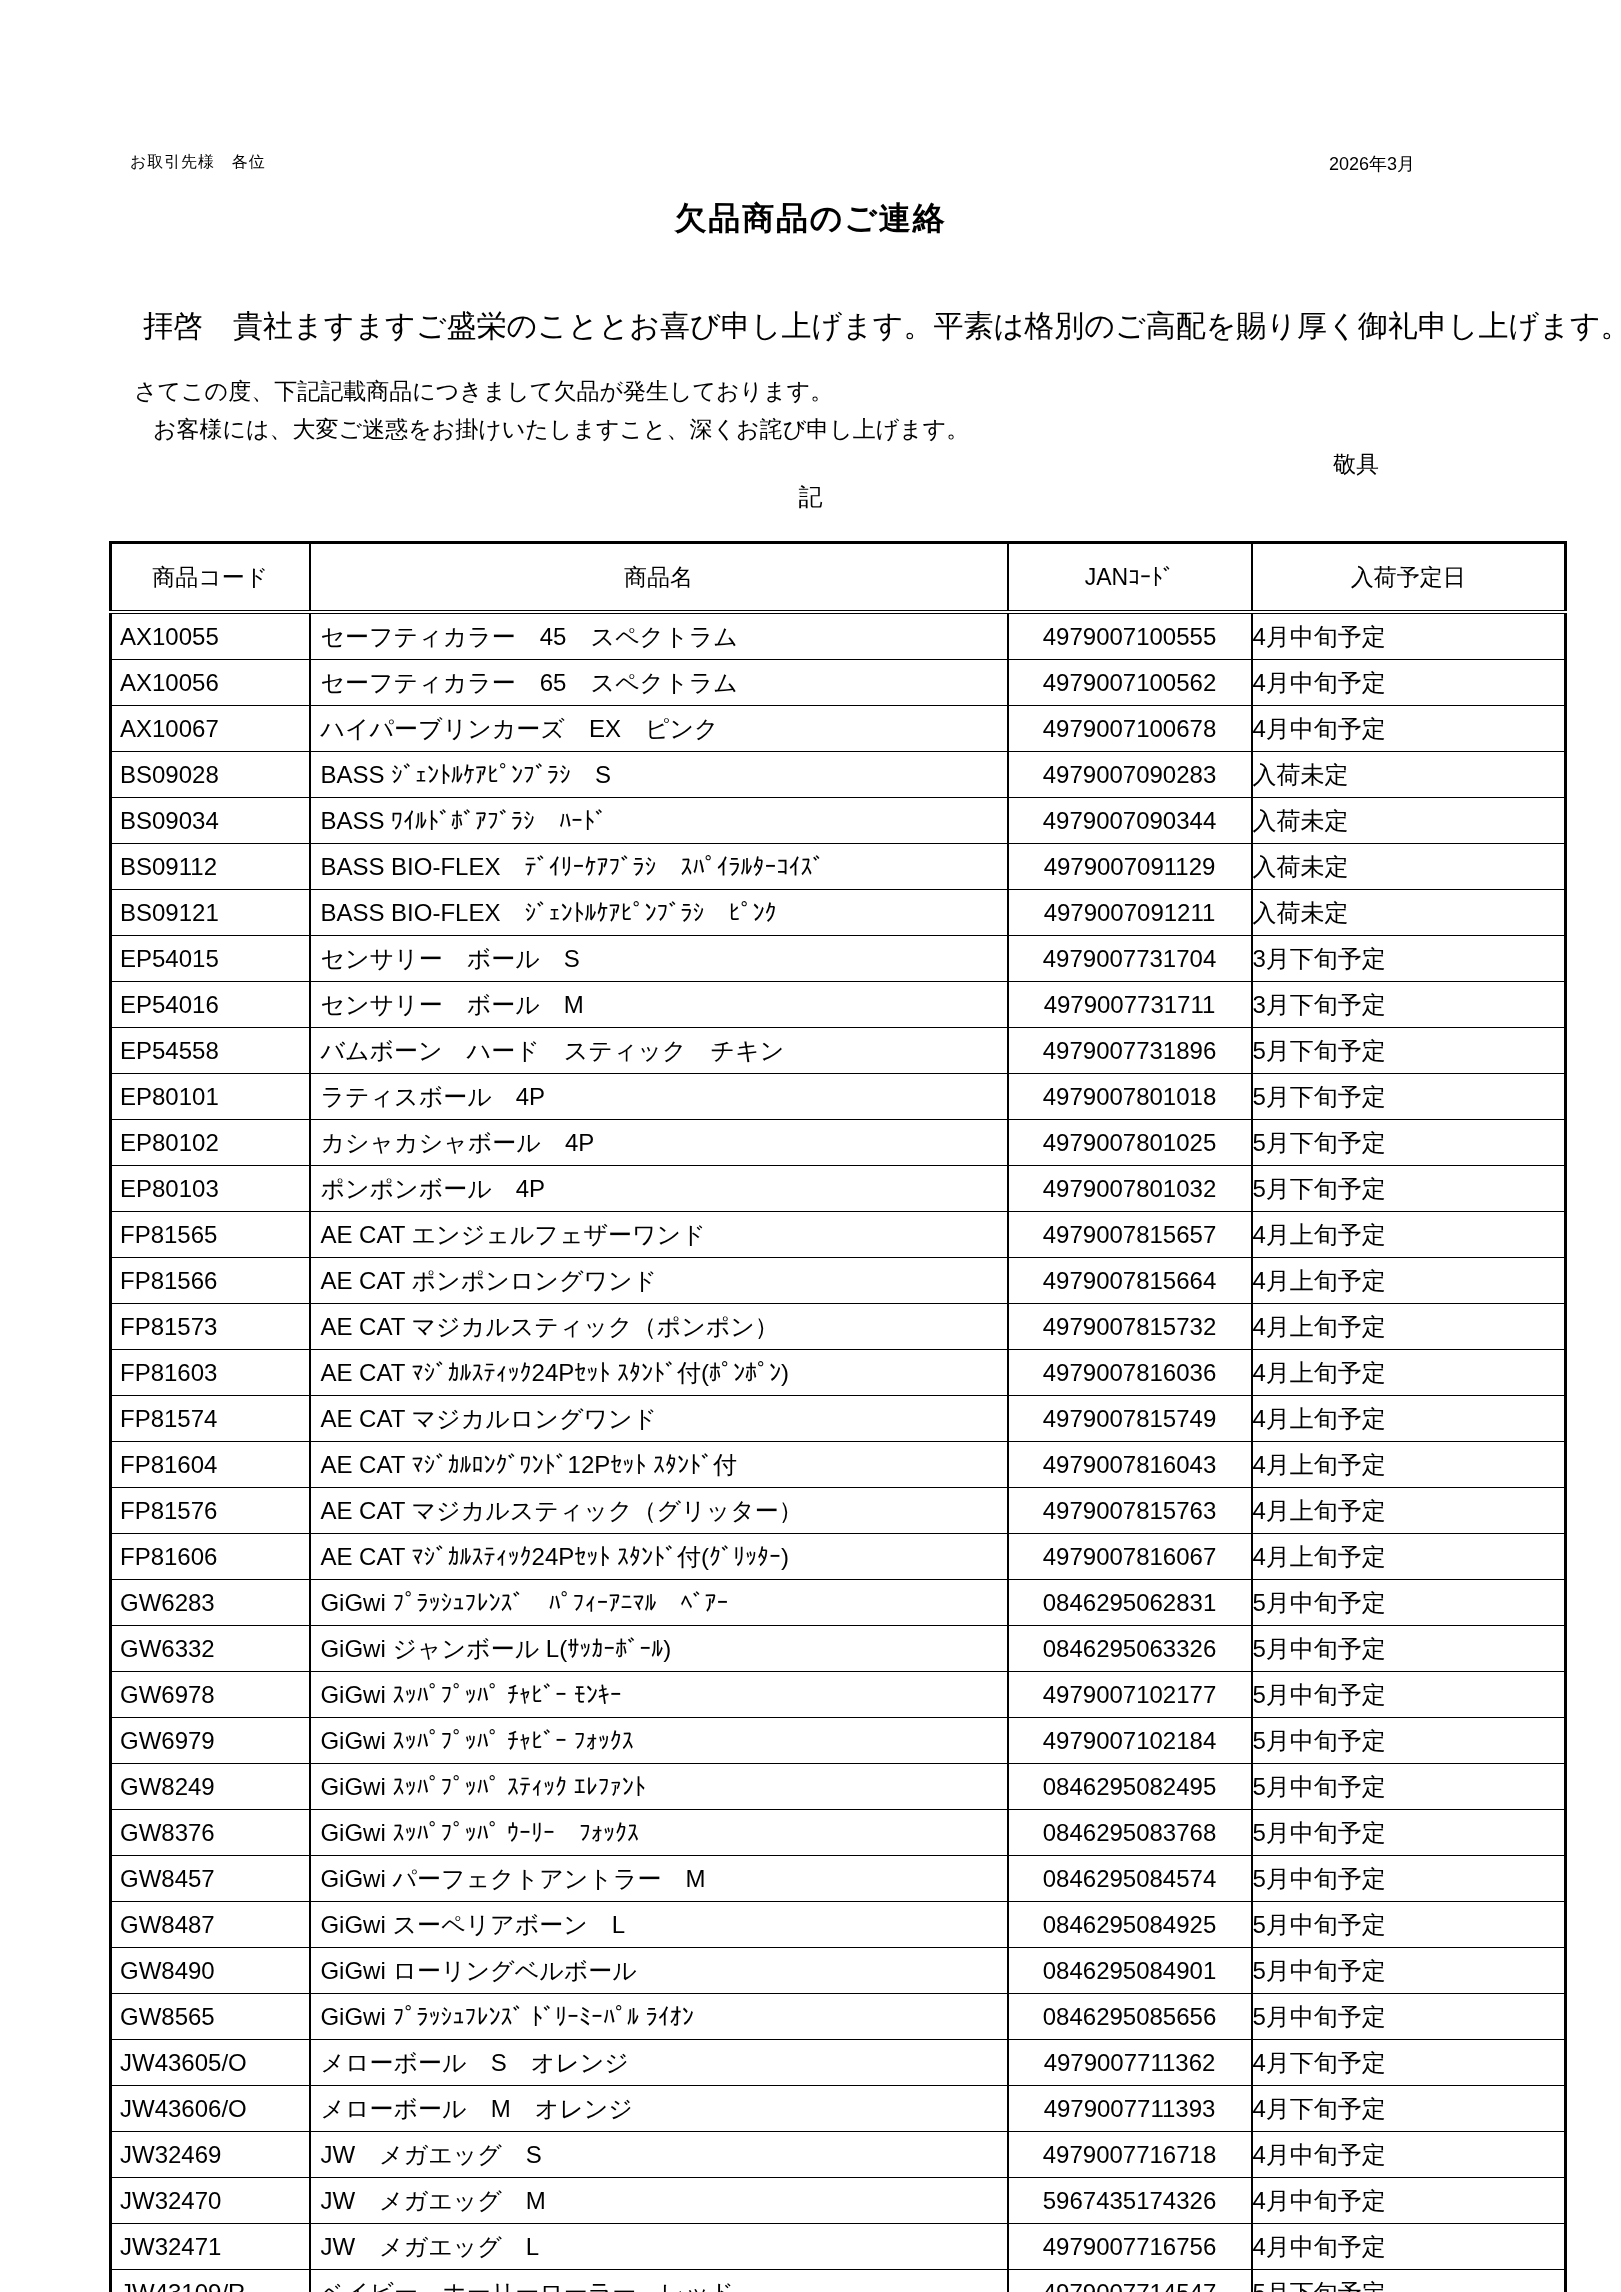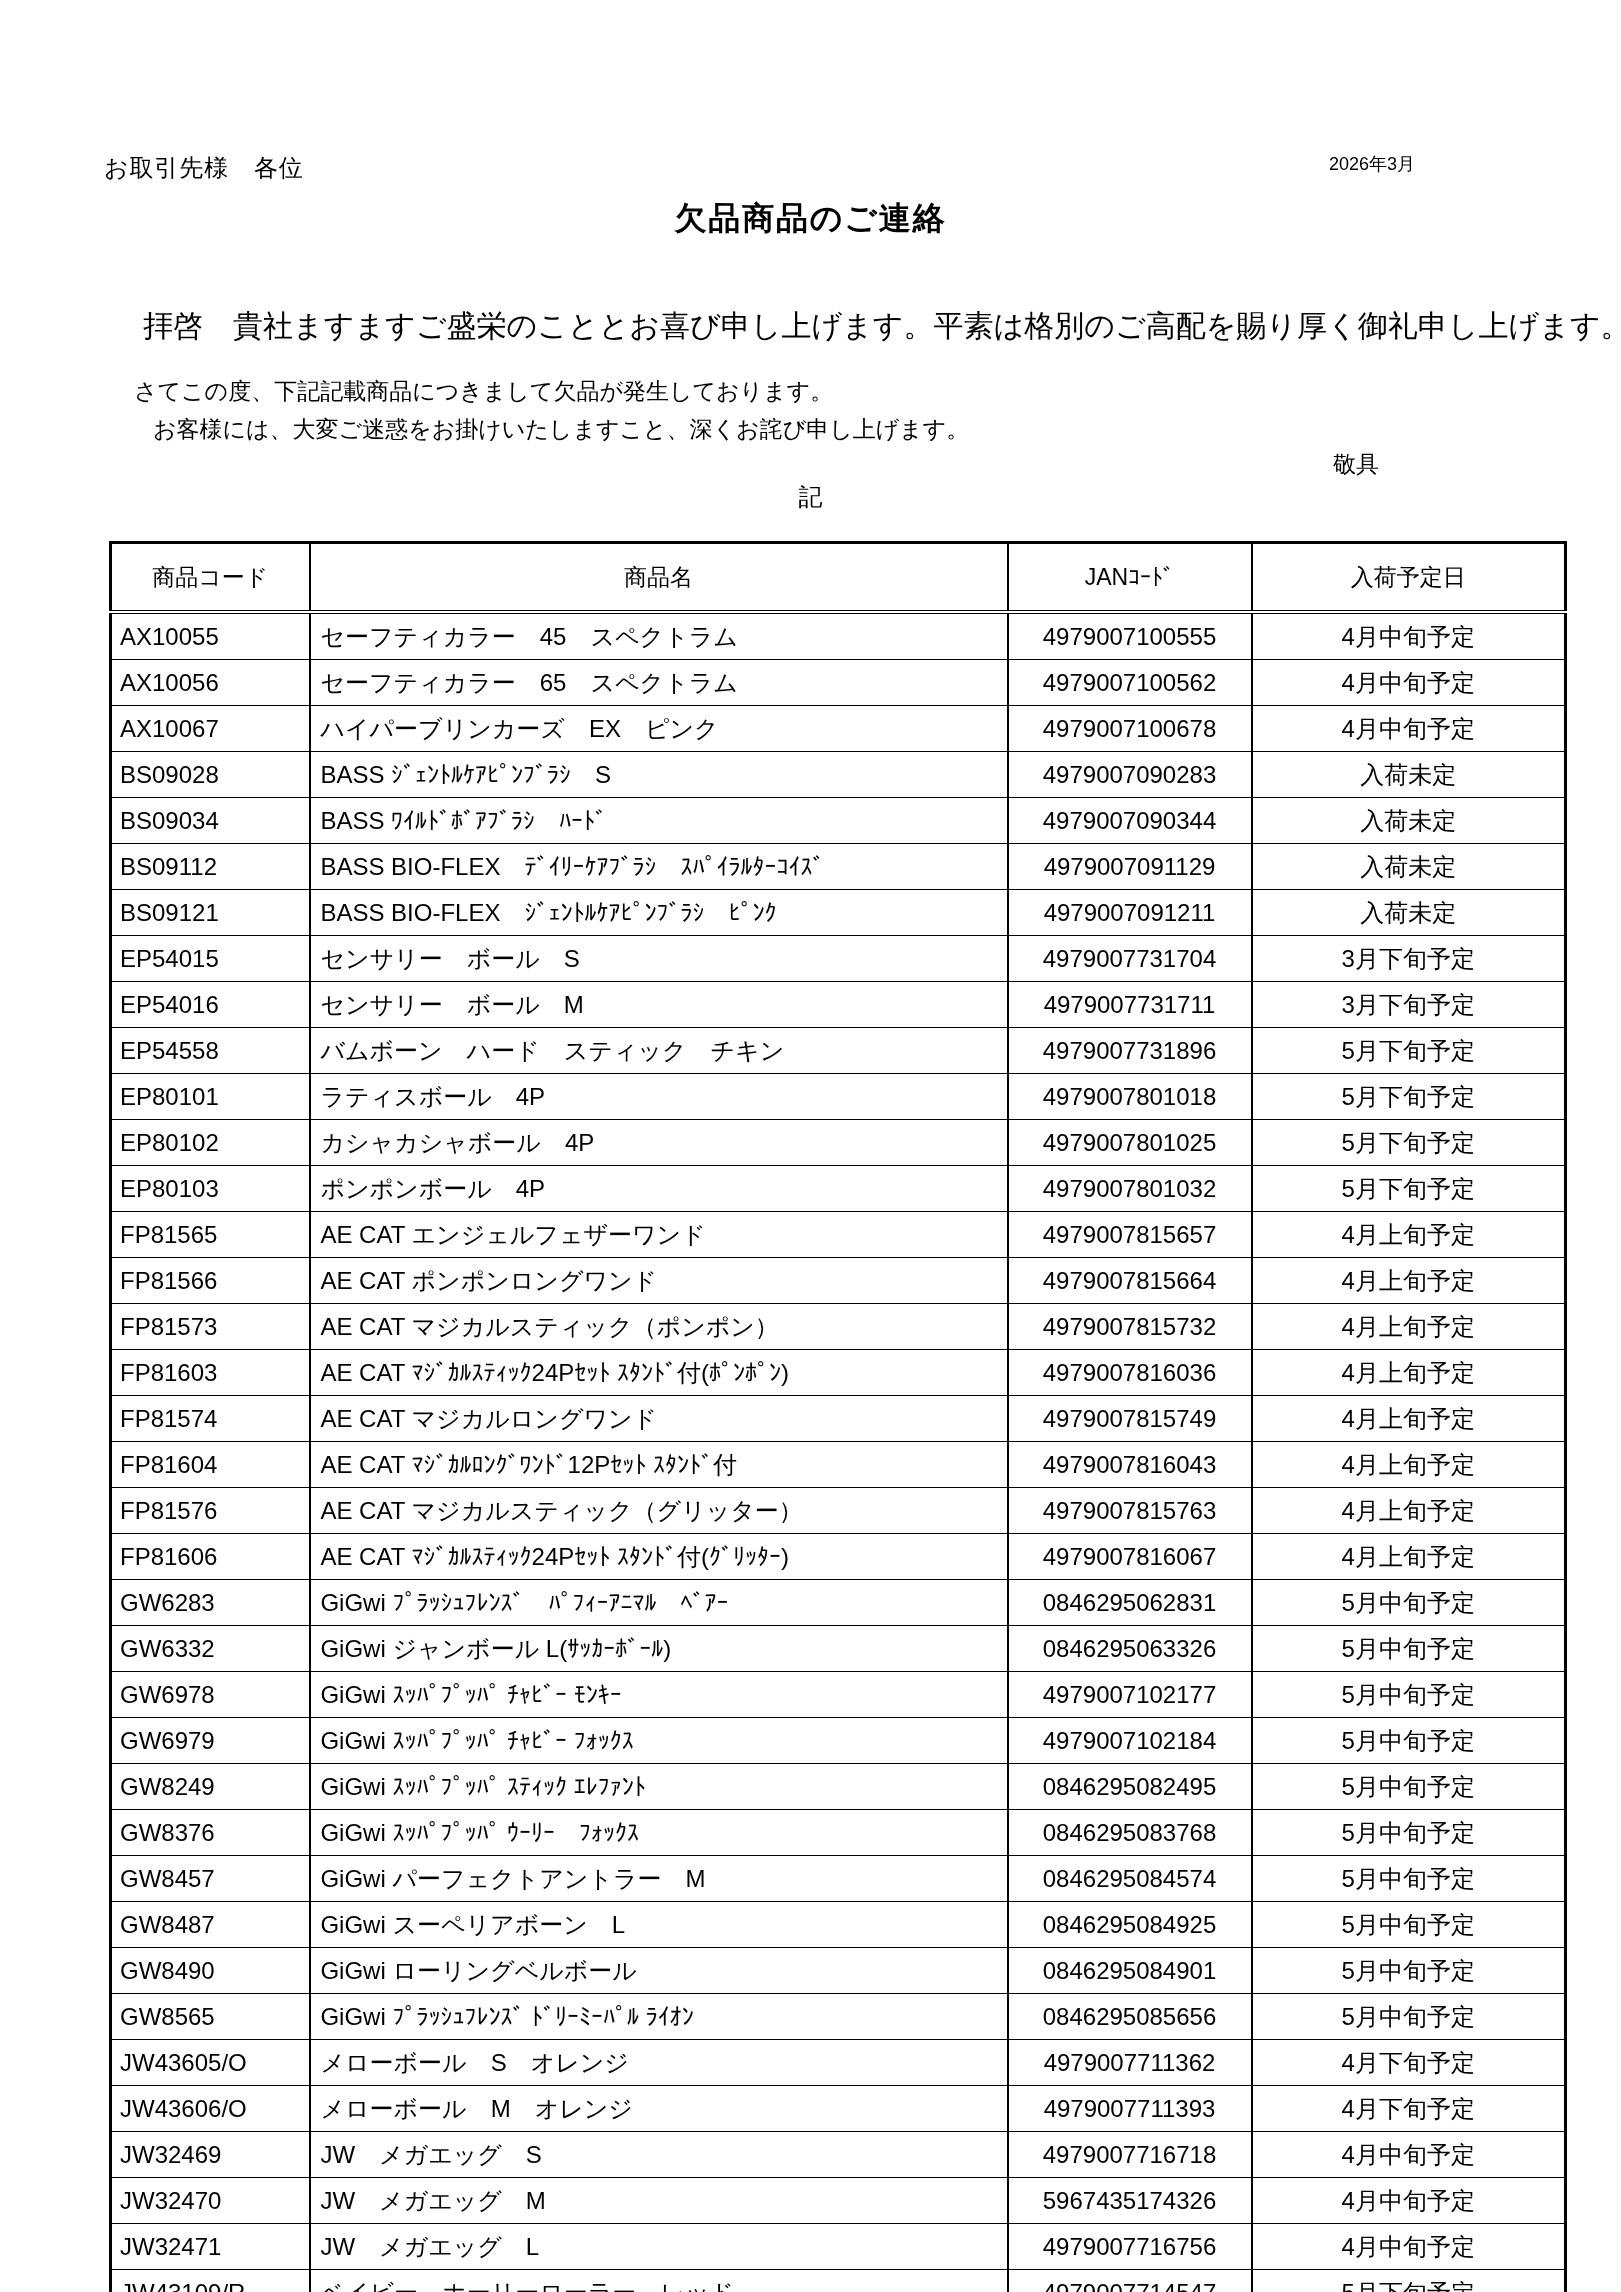--- a/index.html
+++ b/index.html
@@ -4,21 +4,21 @@
 <style>
   html,body { margin:0; padding:0; background:#e8e8e8; }
   .page {
     position:relative;
     width:1621px; height:2293px;
     background:#ffffff;
     color:#000;
     font-family:"Liberation Sans","DejaVu Sans",sans-serif;
     overflow:hidden;
   }
-  .addressee { position:absolute; left:104px; top:152px; font-size:24px; letter-spacing:0.9px; white-space:nowrap; }
+  .addressee { position:absolute; left:130px; top:152px; font-size:16px; letter-spacing:0.9px; white-space:nowrap; }
   .issue-date { position:absolute; left:1329px; top:152px; font-size:18px; white-space:nowrap; }
   .doc-title { position:absolute; left:0; top:197px; width:100%; text-align:center; font-size:32px; font-weight:bold; letter-spacing:1.8px; }
   .greeting { position:absolute; left:143px; top:306px; font-size:30px; white-space:nowrap; }
   .notice1 { position:absolute; left:134px; top:376px; font-size:23px; white-space:nowrap; }
   .notice2 { position:absolute; left:153px; top:414px; font-size:23px; white-space:nowrap; }
   .closing { position:absolute; left:1333px; top:449px; font-size:23px; white-space:nowrap; }
   .record-marker { position:absolute; left:0; top:481px; width:100%; text-align:center; font-size:24px; }
 
   table.product-table {
     position:absolute; left:109px; top:541px;
@@ -50,21 +50,21 @@
     white-space:nowrap;
     overflow:hidden;
   }
   .product-table tbody tr:first-child td { border-top:none; }
   .product-table th + th,
   .product-table td + td { border-left:2.7px solid #000; }
 
   .col-code { text-align:left; padding-left:8px !important; position:relative; }
   .col-name { text-align:left; padding-left:9.9px !important; }
   .col-jan  { text-align:center; }
-  .col-date { text-align:center; }
+  .col-date { text-align:left; }
 </style>
 </head>
 <body>
 
 <div class="page">
   <div class="addressee">お取引先様　各位</div>
   <div class="issue-date">2026年3月</div>
   <div class="doc-title">欠品商品のご連絡</div>
   <div class="greeting">拝啓　貴社ますますご盛栄のこととお喜び申し上げます。平素は格別のご高配を賜り厚く御礼申し上げます。</div>
   <div class="notice1">さてこの度、下記記載商品につきまして欠品が発生しております。</div>

